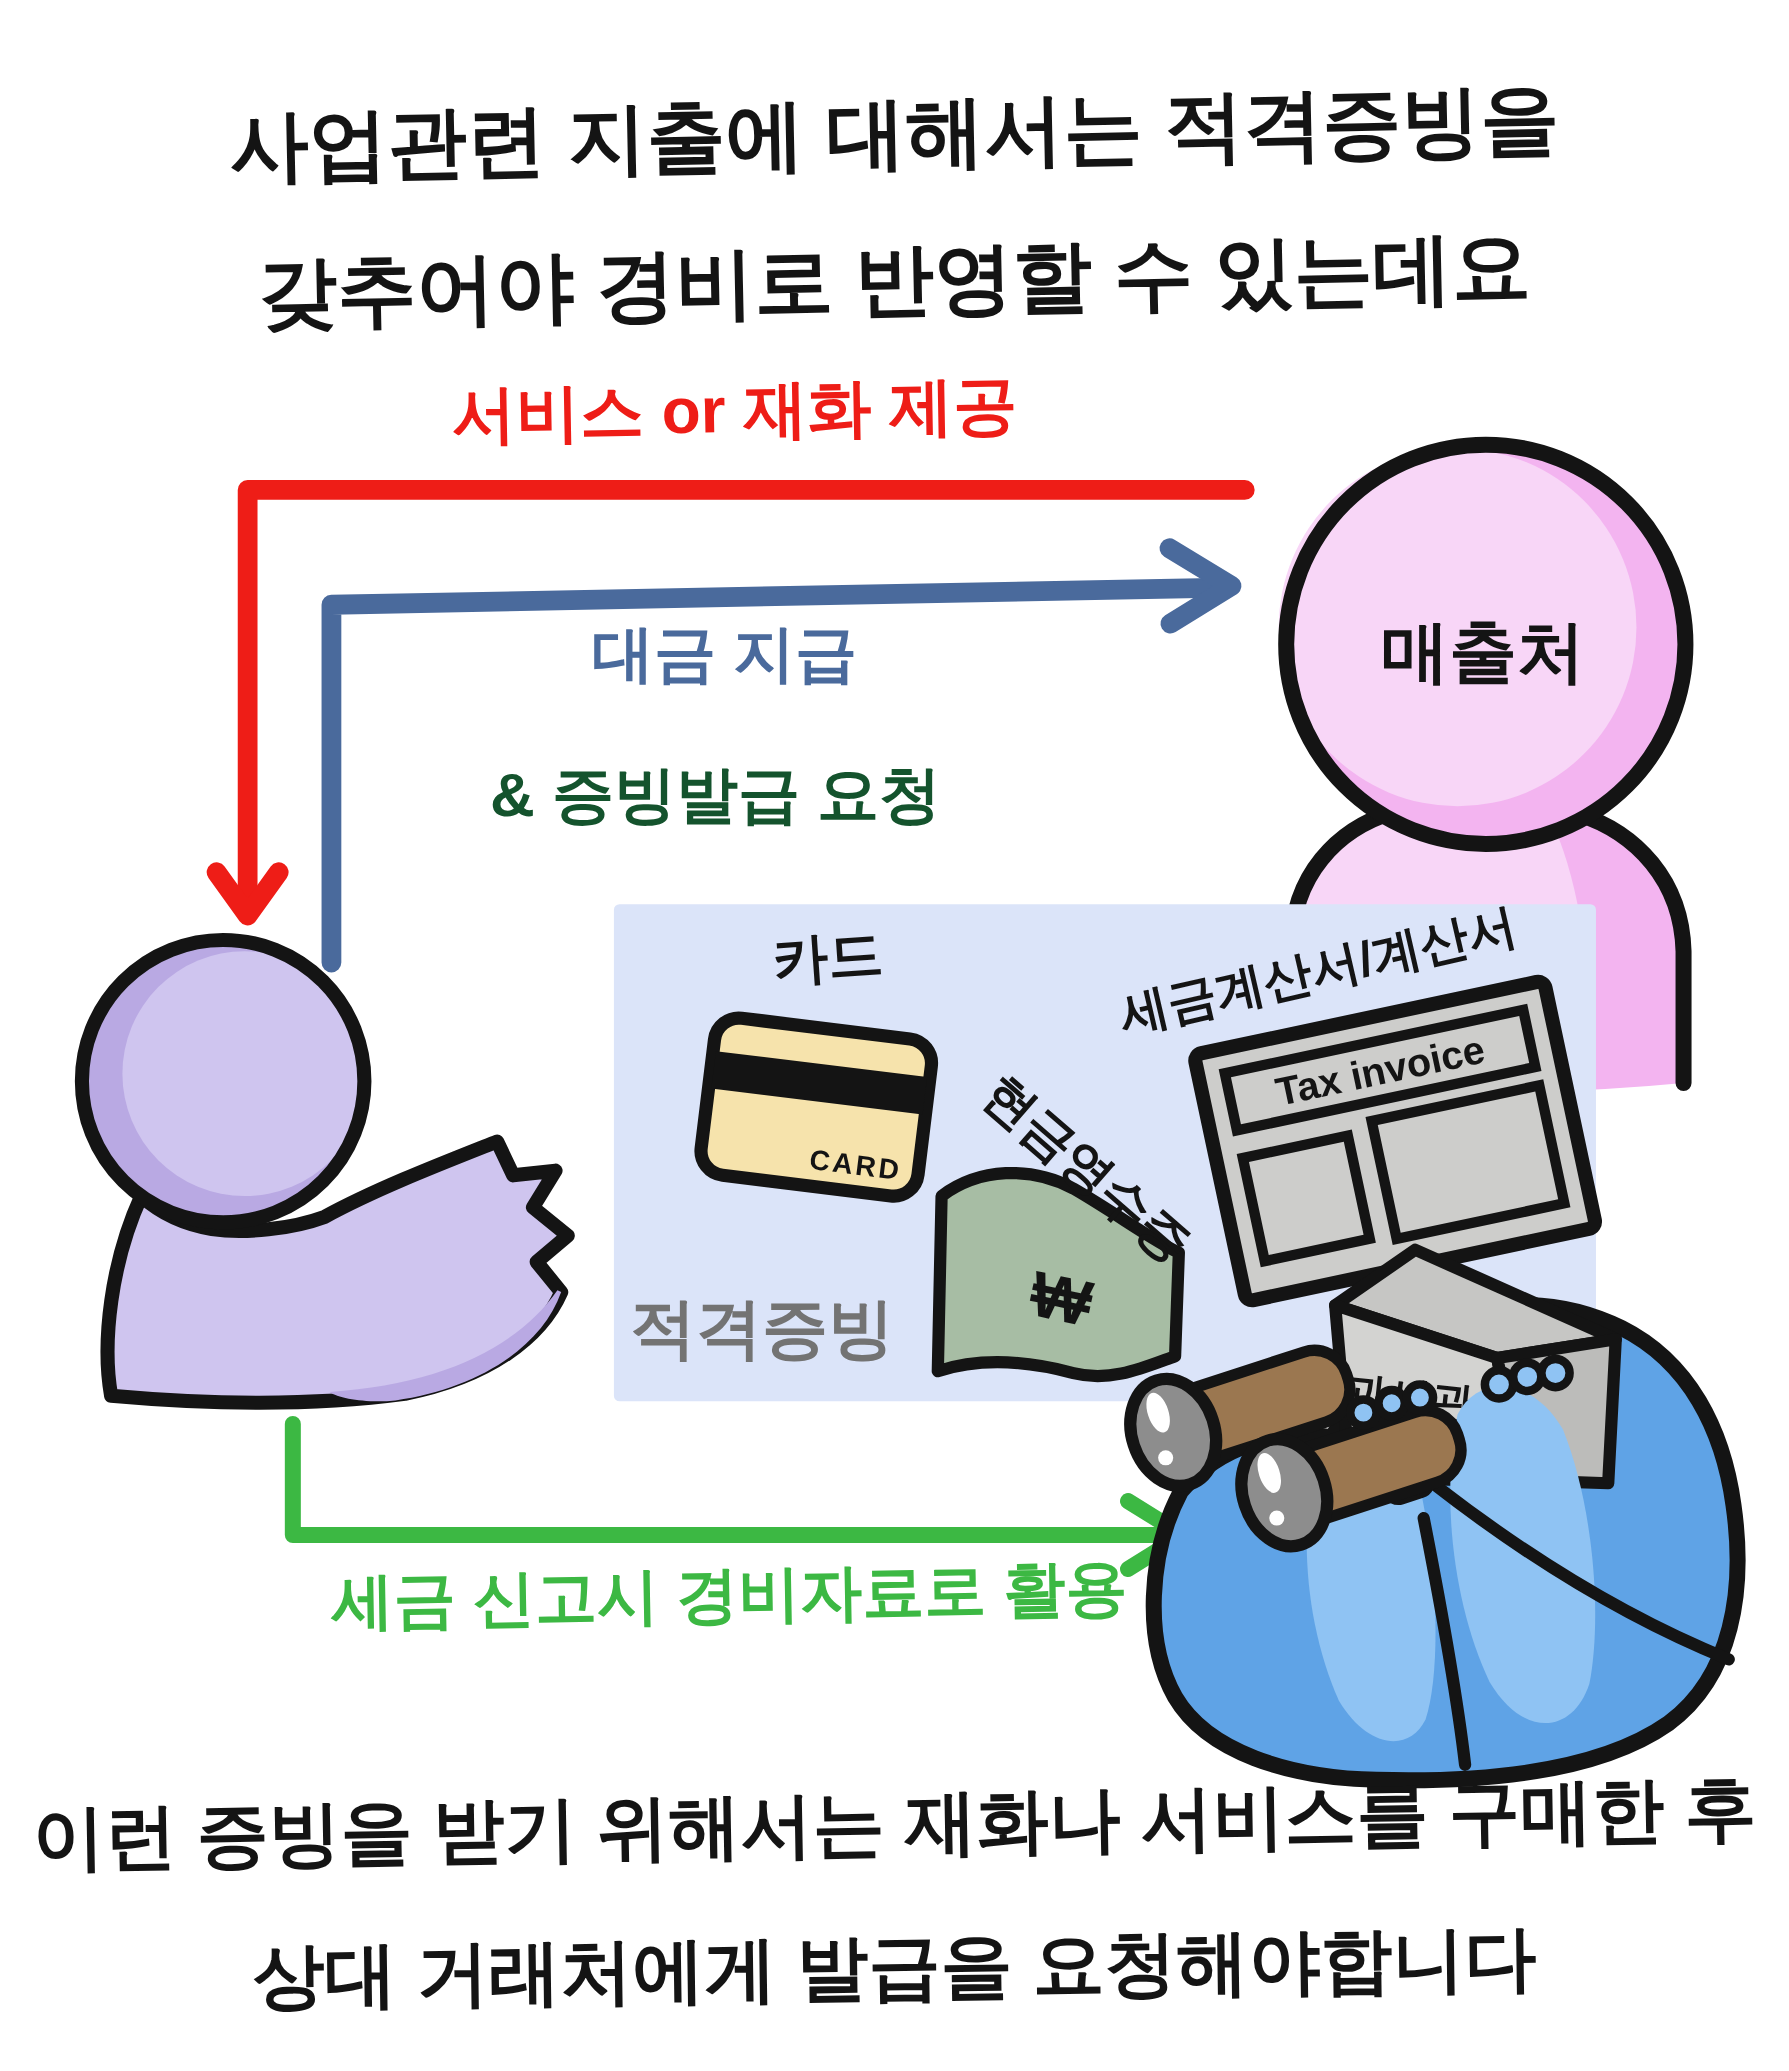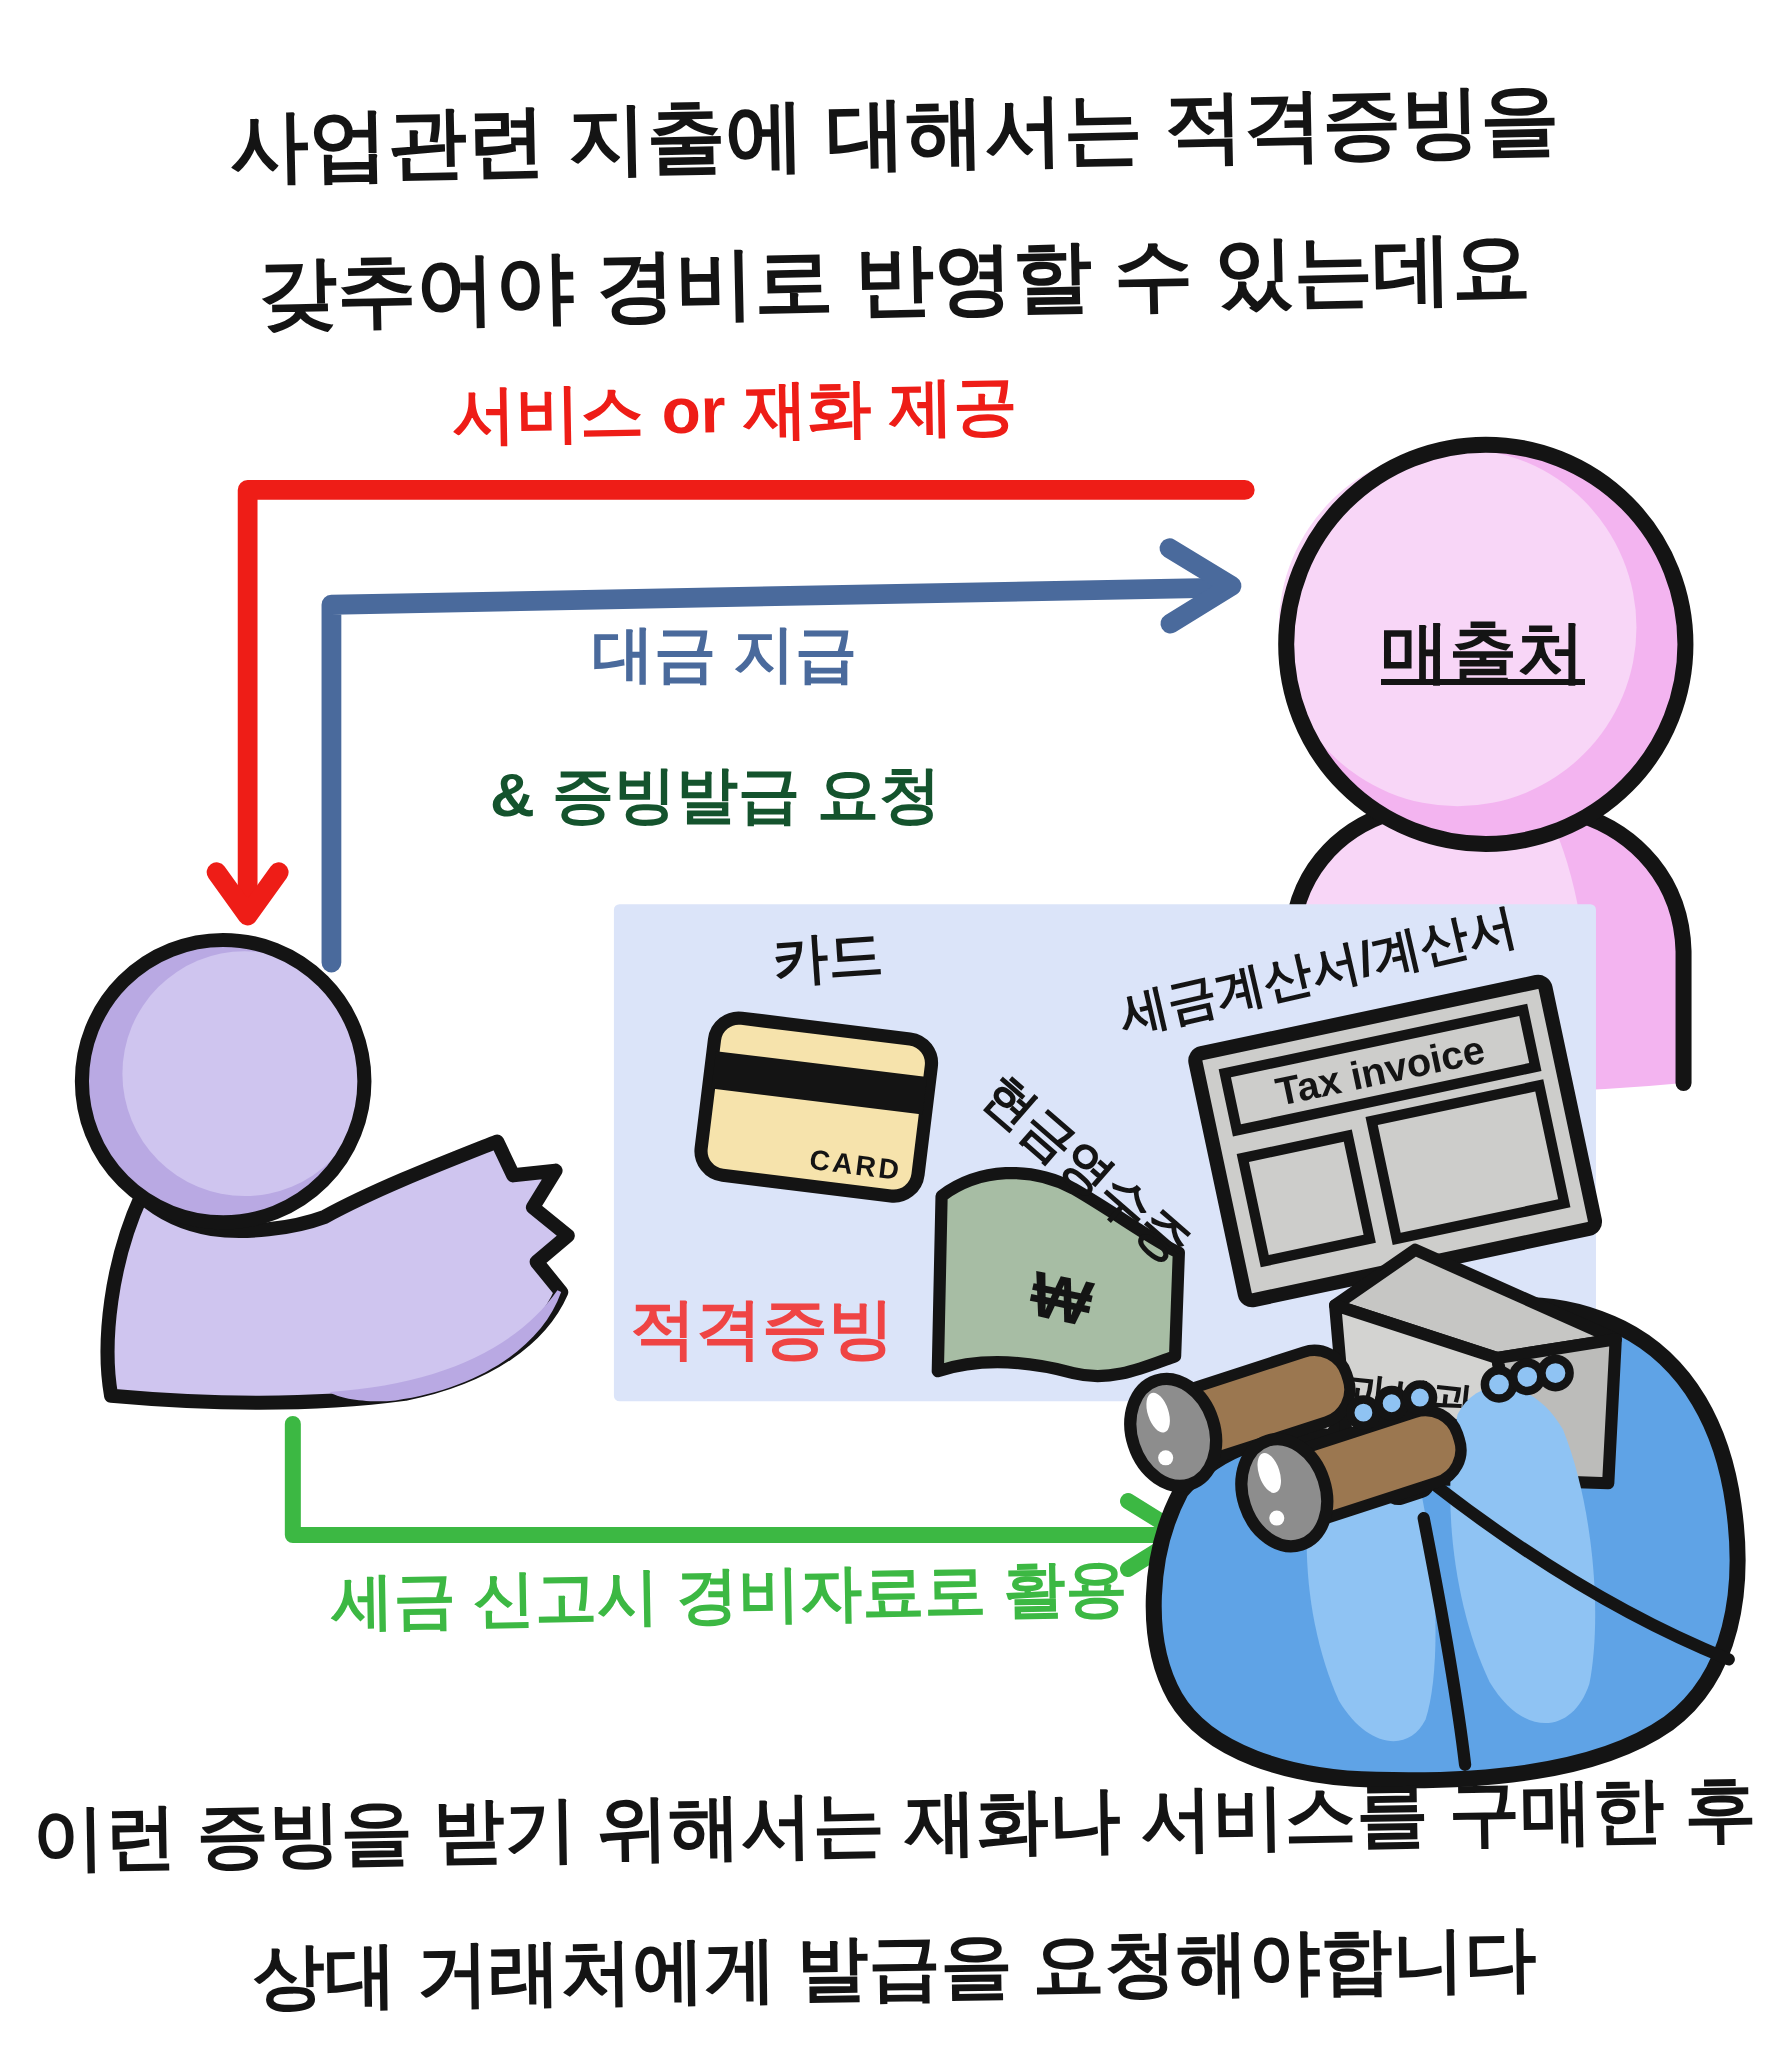--- a/index.html
+++ b/index.html
@@ -19,26 +19,26 @@
     white-space:nowrap;
     text-align:center;
     line-height:1.1;
   }
   .title-line1{left:0;top:90px;width:1789px;font-size:79px;transform:rotate(-1.2deg);}
   .title-line2{left:0;top:237px;width:1789px;font-size:79px;transform:rotate(-1.2deg);}
   .red-label{left:311px;top:375px;width:847px;font-size:64px;color:#ee1d17;transform:rotate(-1deg);}
   .blue-label1{left:395px;top:620px;width:659px;font-size:62px;color:#4a6a9c;}
   .blue-label2{left:339px;top:761px;width:753px;font-size:62px;color:#14532d;}
   .green-label{left:282px;top:1561px;width:895px;font-size:62px;color:#3cb843;transform:rotate(-1deg);}
-  .seller-label{left:1342px;top:614px;width:282px;font-size:68px;text-decoration:underline;}
+  .seller-label{left:1342px;top:614px;width:282px;font-size:68px;}
   .buyer-label{left:92px;top:1047px;width:264px;font-size:60px;}
   .card-label{left:734px;top:927px;width:188px;font-size:55px;transform:rotate(-4deg);}
   .cash-label{left:946px;top:1141px;width:282px;font-size:51px;transform:rotate(41deg);}
   .invoice-label{left:1073px;top:944px;width:490px;font-size:49px;transform:rotate(-13deg);}
-  .evidence-title{left:621px;top:1292px;width:282px;font-size:66px;color:#ef4444;}
+  .evidence-title{left:621px;top:1292px;width:282px;font-size:66px;color:#737373;}
   .footer-line1{left:0;top:1784px;width:1789px;font-size:72px;transform:rotate(-1deg);}
   .footer-line2{left:0;top:1928px;width:1789px;font-size:72px;transform:rotate(-0.8deg);}
 </style>
 </head>
 <body>
 
 <div class="canvas">
 
   <svg class="illustration" viewBox="0 0 1900 2200" xmlns="http://www.w3.org/2000/svg">
 

